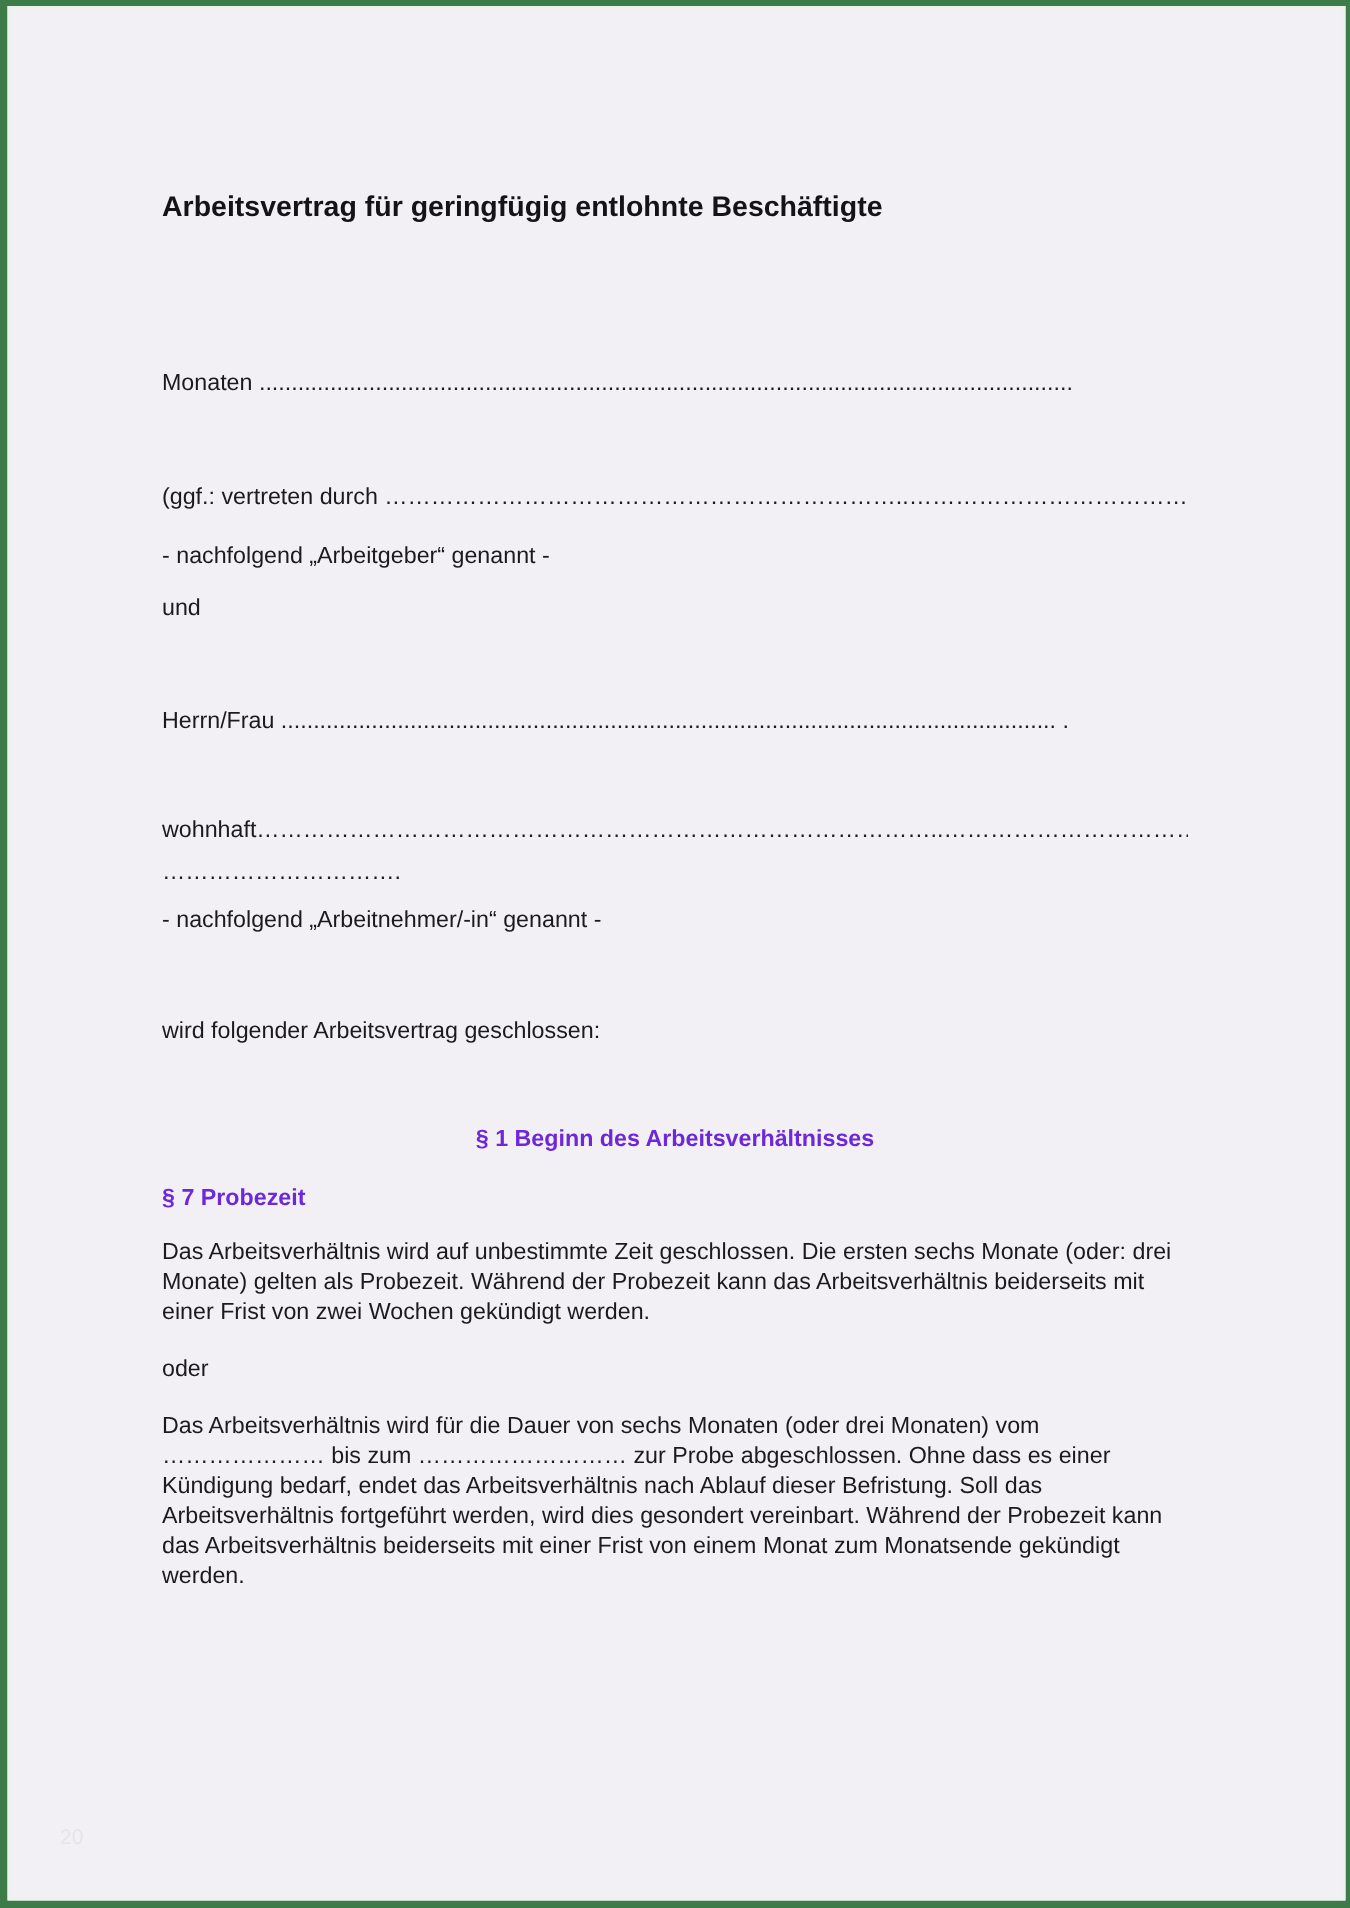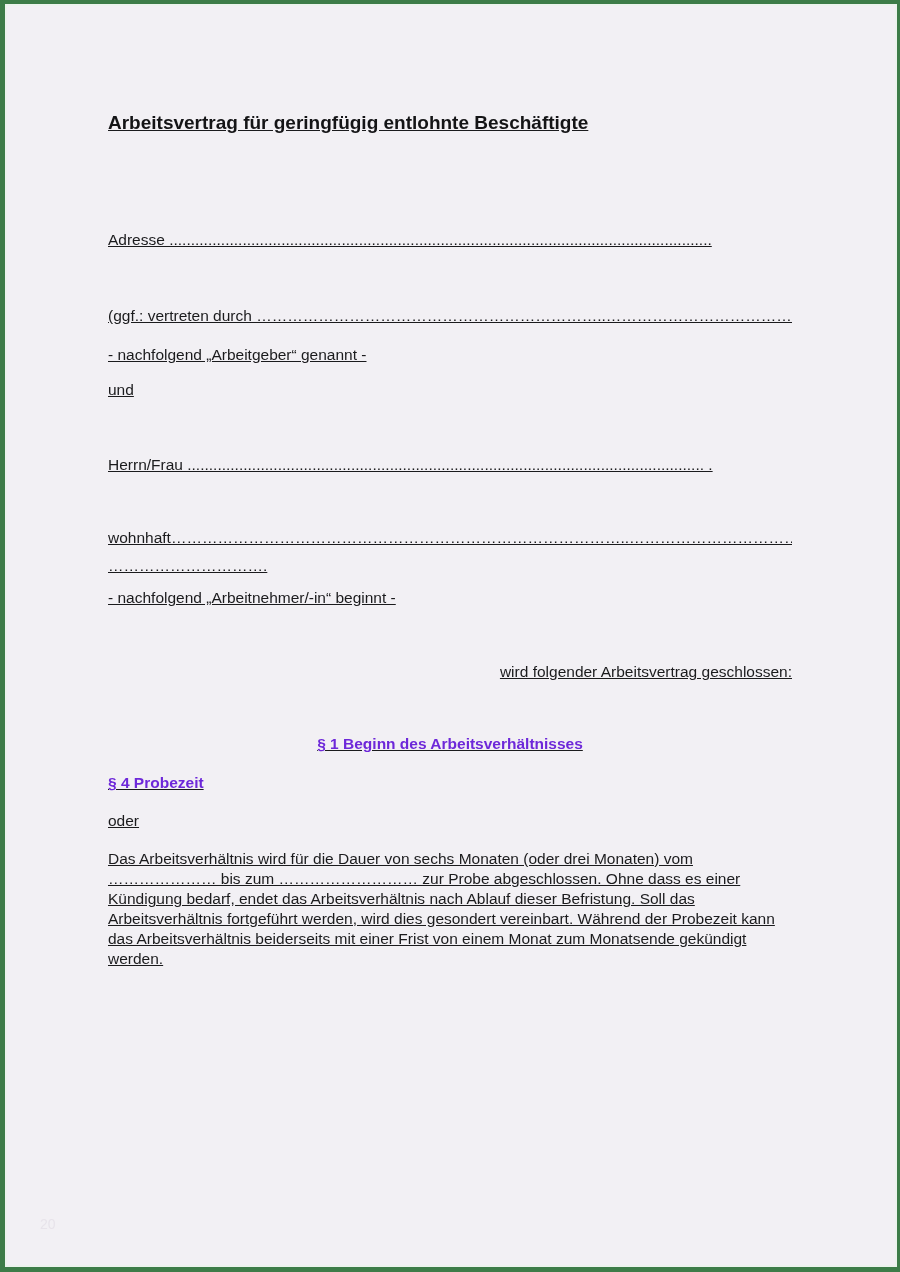--- a/index.html
+++ b/index.html
@@ -21,26 +21,25 @@
     left: 5px;
     right: 3px;
     bottom: 5px;
     background: #f2f0f4;
     border: 2px solid #ecf3ed;
     box-sizing: border-box;
   }
   .content {
     position: absolute;
     left: 101px; 
-    top: 0;
+    top: 16px;
     width: 684px;
     color: #1b1b1d;
     font-size: 15.5px;
     line-height: 20px;
-    text-decoration: underline;
   }
   .content h1 {
     margin: 105px 0 0 0;
     font-size: 19px;
     line-height: 23px;
     font-weight: bold;
     color: #141416;
   }
   .content p {
     margin: 0;
@@ -57,21 +56,21 @@
   
   .m-zwischen   { margin-top: 96px !important; }
   .m-name       { margin-top: 14px !important; }
   .m-ggf        { margin-top: 56px !important; }
   .m-nachf1     { margin-top: 19px !important; }
   .m-und        { margin-top: 15px !important; }
   .m-herrnfrau  { margin-top: 55px !important; }
   .m-wohnhaft   { margin-top: 53px !important; text-align: center; }
   .m-dots2      { margin-top: 8px  !important; }
   .m-nachf2     { margin-top: 12px !important; }
-  .m-wird       { margin-top: 54px !important; text-align: right; }
+  .m-wird       { margin-top: 54px !important; }
   .m-sec1       { margin-top: 52px !important; }
   .m-beginnt    { margin-top: 19px !important; }
   .m-sec2       { margin-top: 19px !important; }
   .m-para1      { margin-top: 16px !important; }
   .m-oder       { margin-top: 18px !important; }
   .m-para2      { margin-top: 18px !important; }
   .page-number {
     position: absolute;
     left: 33px;
     top: 1210px;
@@ -82,44 +81,45 @@
 </head>
 <body>
 
 <div class="screen">
   <div class="paper">
 
     <div class="content">
 
       <h1>Arbeitsvertrag für geringfügig entlohnte Beschäftigte</h1>
 
-      <p class="clip m-zwischen">Adresse ..............................................................................................................................</p>
+      <p class="clip m-zwischen">Monaten ..............................................................................................................................</p>
 
 
       <p class="clip m-ggf">(ggf.: vertreten durch …………………………………………………………..…………………………………)</p>
 
       <p class="m-nachf1">- nachfolgend „Arbeitgeber“ genannt -</p>
 
       <p class="m-und">und</p>
 
       <p class="clip m-herrnfrau">Herrn/Frau ........................................................................................................................ .</p>
 
       <p class="clip m-wohnhaft">wohnhaft……………………………………………………………………………..……………………………</p>
 
       <p class="m-dots2">………………………….</p>
 
-      <p class="m-nachf2">- nachfolgend „Arbeitnehmer/-in“ beginnt -</p>
+      <p class="m-nachf2">- nachfolgend „Arbeitnehmer/-in“ genannt -</p>
 
       <p class="m-wird">wird folgender Arbeitsvertrag geschlossen:</p>
 
       <p class="h2line center m-sec1">§ 1 Beginn des Arbeitsverhältnisses</p>
 
 
-      <p class="h2line m-sec2">§ 4 Probezeit</p>
+      <p class="h2line m-sec2">§ 7 Probezeit</p>
 
+      <p class="m-para1">Das Arbeitsverhältnis wird auf unbestimmte Zeit geschlossen. Die ersten sechs Monate (oder: drei Monate) gelten als Probezeit. Während der Probezeit kann das Arbeitsverhältnis beiderseits mit einer Frist von zwei Wochen gekündigt werden.</p>
 
       <p class="m-oder">oder</p>
 
       <p class="m-para2">Das Arbeitsverhältnis wird für die Dauer von sechs Monaten (oder drei Monaten) vom …………………  bis zum  ………………………  zur Probe abgeschlossen. Ohne dass es einer Kündigung bedarf, endet das Arbeitsverhältnis nach Ablauf dieser Befristung. Soll das Arbeitsverhältnis fortgeführt werden, wird dies gesondert vereinbart. Während der Probezeit kann das Arbeitsverhältnis beiderseits mit einer Frist von einem Monat zum Monatsende gekündigt werden.</p>
 
     </div>
 
     <div class="page-number">20</div>
 
   </div>

